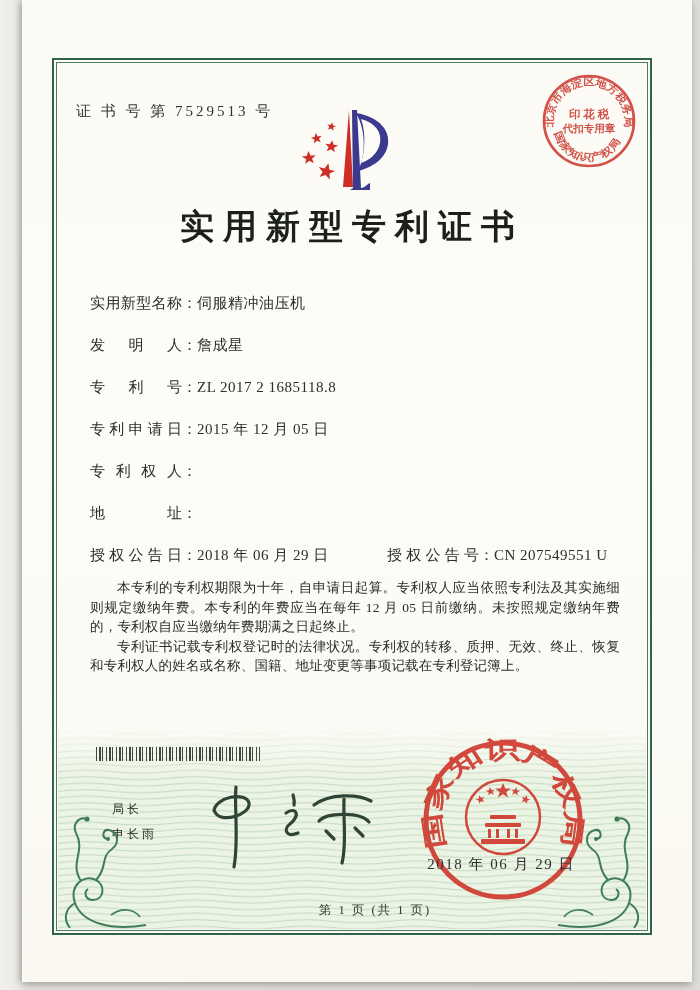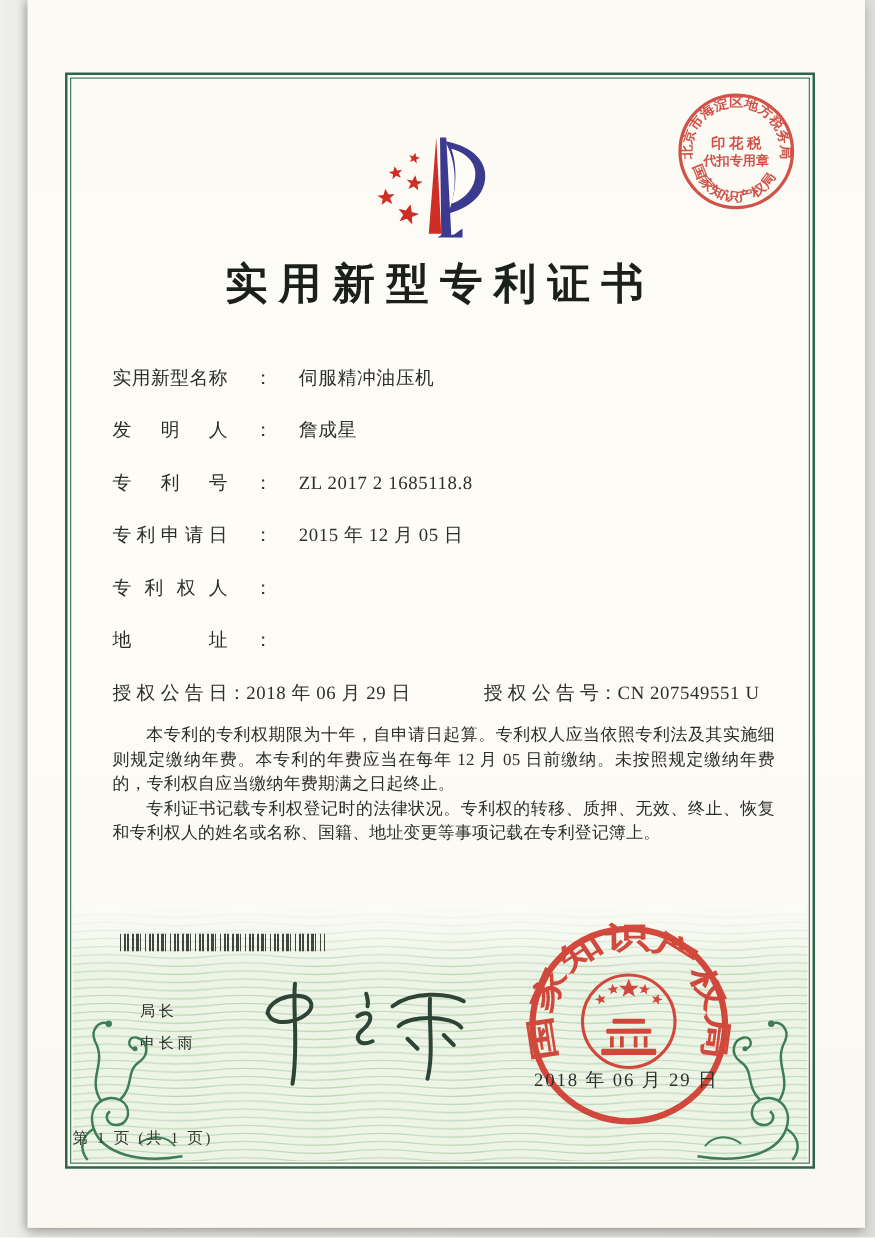--- a/index.html
+++ b/index.html
@@ -24,21 +24,21 @@
   .cert-number{
     position:absolute;left:22px;top:42px;font-size:15px;letter-spacing:3px;color:#333;
   }
   .logo{position:absolute;left:238px;top:44px;width:114px;height:100px;}
   .tax-stamp{position:absolute;left:486px;top:12px;width:98px;height:98px;opacity:.88;}
   .title{
     position:absolute;left:0;top:144px;width:100%;text-align:center;
     font-size:34px;font-weight:600;letter-spacing:9px;color:#1c201d;
   }
   .fields{position:absolute;left:36px;top:234px;width:530px;font-size:15px;}
-  .frow{margin-bottom:23px;display:flex;align-items:flex-start;line-height:19px;gap:21px;}
+  .frow{margin-bottom:23px;display:flex;align-items:flex-start;line-height:19px;}
   .lbl{display:inline-block;width:92px;text-align:justify;text-align-last:justify;flex:0 0 92px;color:#2d2d2d;}
   .colon{flex:0 0 14px;}
   .val{letter-spacing:.5px;color:#2d2d2d;}
   .val2{line-height:18px;}
   .grant-row{display:flex;margin-top:5px;}
   .grant-left{flex:0 0 297px;display:flex;line-height:19px;}
   .grant-right{display:flex;line-height:19px;}
   .paras{
     position:absolute;left:36px;top:518px;width:530px;
     font-size:13.5px;line-height:19.5px;text-align:justify;letter-spacing:.2px;color:#2c2c2c;
@@ -55,41 +55,42 @@
     opacity:.85;
   }
   .director{position:absolute;left:54px;top:78px;font-size:12px;letter-spacing:3px;color:#232823;font-family:"Liberation Sans","DejaVu Sans",sans-serif;}
   .director .name{margin-top:8px;}
   .signature{position:absolute;left:140px;top:58px;width:190px;height:94px;}
   .seal{position:absolute;left:360px;top:12px;width:170px;height:170px;}
   .flourish{position:absolute;width:95px;height:120px;bottom:-2px;}
   .flourish.fl-left{left:-2px;}
   .flourish.fl-right{right:-2px;transform:scaleX(-1);}
   .footer{
-    position:absolute;left:0;bottom:10px;width:100%;
-    font-size:12.5px;letter-spacing:2px;color:#33382f;
+    position:absolute;left:0;bottom:10px;width:100%;text-align:center;
+    font-size:12.5px;letter-spacing:2px;color:#33382f;padding-left:23px;
   }
   .defs-holder{position:absolute;width:0;height:0;overflow:hidden;}
   text{font-family:"Liberation Serif","DejaVu Serif",serif;}
 </style>
 </head>
 <body>
 
 <svg class="defs-holder" aria-hidden="true">
   <defs>
     <symbol id="star5" viewBox="-10 -10 20 20">
       <polygon points="0,-10 2.9,-3.1 10,-3.1 4.2,1.4 6.2,8.1 0,4.1 -6.2,8.1 -4.2,1.4 -10,-3.1 -2.9,-3.1"></polygon>
     </symbol>
   </defs>
 </svg>
 
 <div class="paper">
   <div class="frame">
     <div class="frame-inner"></div>
 
+    <div class="cert-number">证 书 号 第 7529513 号</div>
 
     <div class="logo">
       <svg viewBox="0 0 114 100" width="114" height="100">
 
         <polygon points="57,6 51,83 61,83" fill="#cf2e26"></polygon>
 
         <polygon points="60,6 65,6 69,84 61,84" fill="#3b3a8e"></polygon>
         <path d="M64,9 C88,13 98,27 96,40 C94,56 78,64 66,67 C72,56 76,30 64,9 Z" fill="#3b3a8e"></path>
         <path d="M69,15 C84,19 90,29 88,39 C86,50 76,57 69,59 C73,48 74,28 69,15 Z" fill="#fdfcf7"></path>
 

